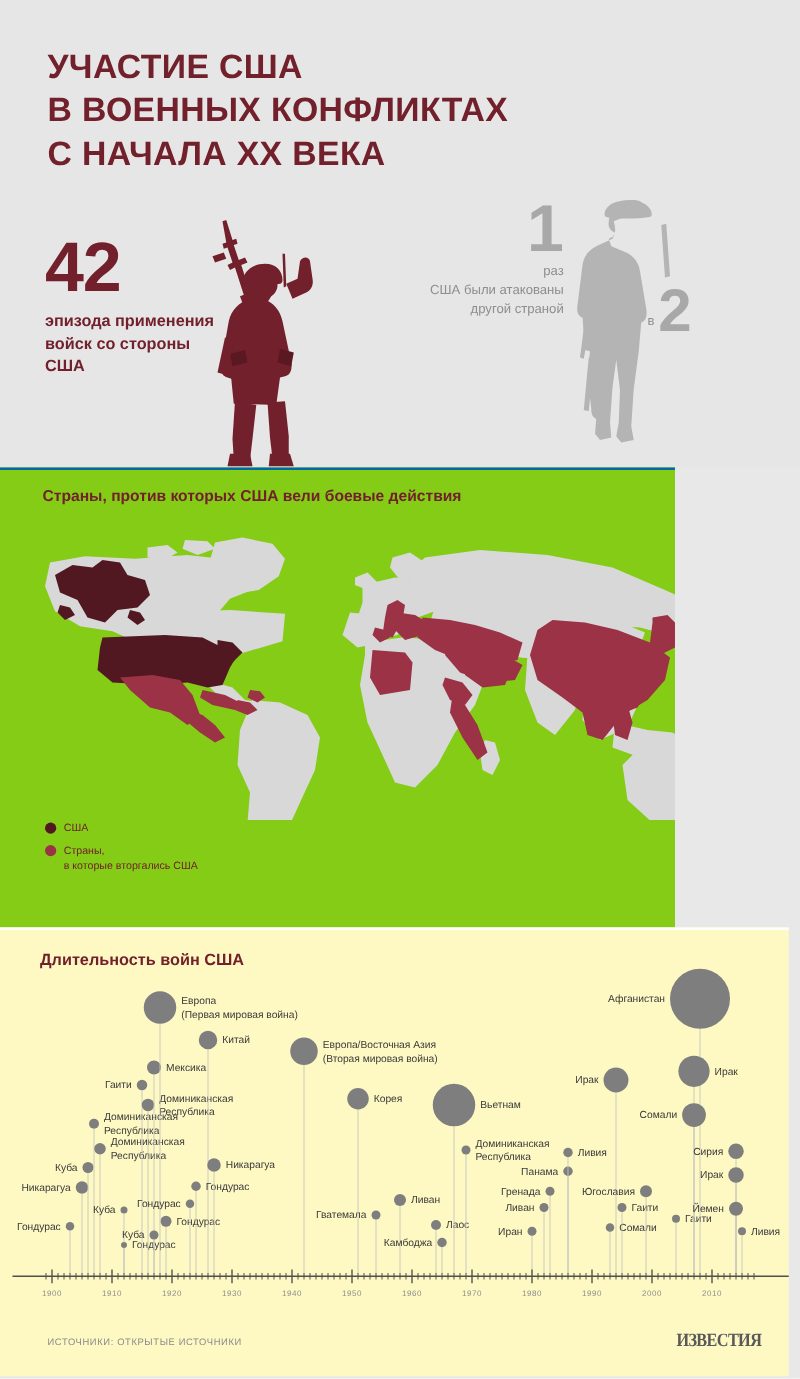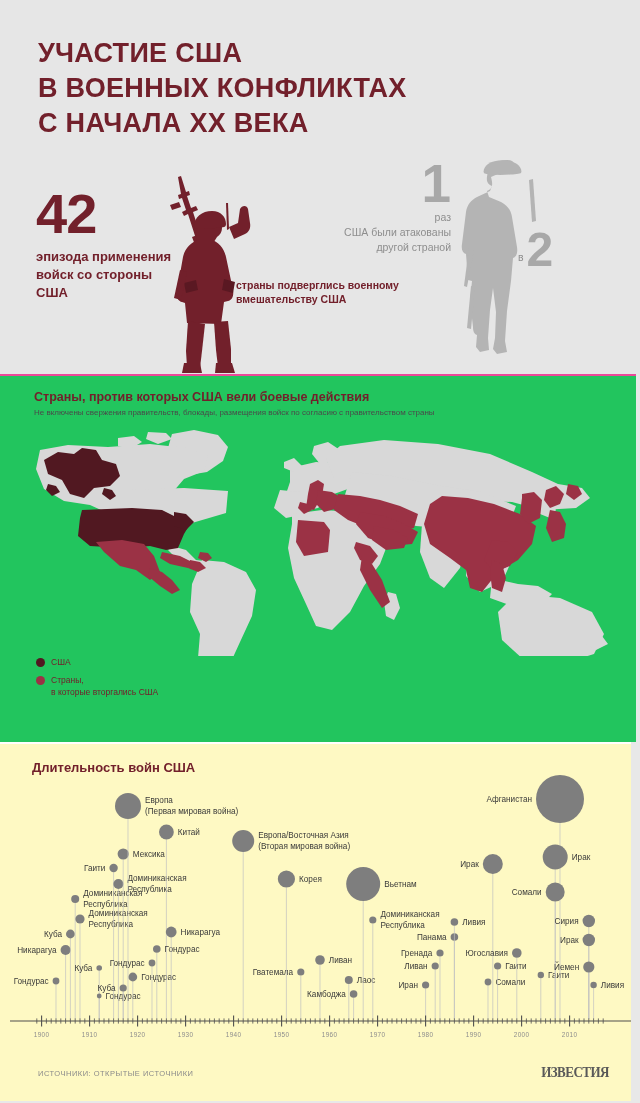--- a/index.html
+++ b/index.html
@@ -125,24 +125,24 @@
     margin-top: 3px;
     font-size: 10.5px;
     color: #8e8e8e;
     line-height: 1.45;
     white-space: pre-line;
   }
 
   
   #map-section {
     position: relative;
-    width: 636px;
+    width: 540px;
     height: 368px;
-    background: #22c55e;
-    border-top: 2px solid #ec4899;
+    background: #84cc16;
+    border-top: 2px solid #0369a1;
     overflow: hidden;
   }
   #map-title {
     position: absolute;
     left: 34px;
     top: 14px;
     font-size: 12.5px;
     font-weight: bold;
     color: #72202b;
   }
@@ -271,28 +271,25 @@
     </svg>
 
     <div id="stat-42">
       <div class="big">42</div>
       <div class="cap">эпизода применения
 войск со стороны
 США</div>
     </div>
 
     <div id="stat-23">
-      <div class="cap">страны подверглись военному
-вмешательству США</div>
     </div>
   </section>
 
   <section id="map-section">
     <div id="map-title">Страны, против которых США вели боевые действия</div>
-    <div id="map-subtitle">Не включены свержения правительств, блокады, размещения войск по согласию с правительством страны</div>
 
     <svg id="world-map" width="600" height="228" viewBox="0 0 600 228">
       <g fill="#d8d8d8">
 
         <path d="M150 6l22-4 24 5 10 12-5 14-16 11-18 3-14-9-7-18z"></path>
 
         <path d="M18 22l28-5 40 2 42-3 36 4 22 8-4 15-20 8-12 14-4 18-30 6-26-2-22-10-26-4-20-12-8-20z"></path>
         <path d="M104 62l58-2 44 3-2 22-34 10-30 2-28-8-12-14z"></path>
 
         <path d="M96 10l16-2 8 6-10 6-14-2z"></path>

